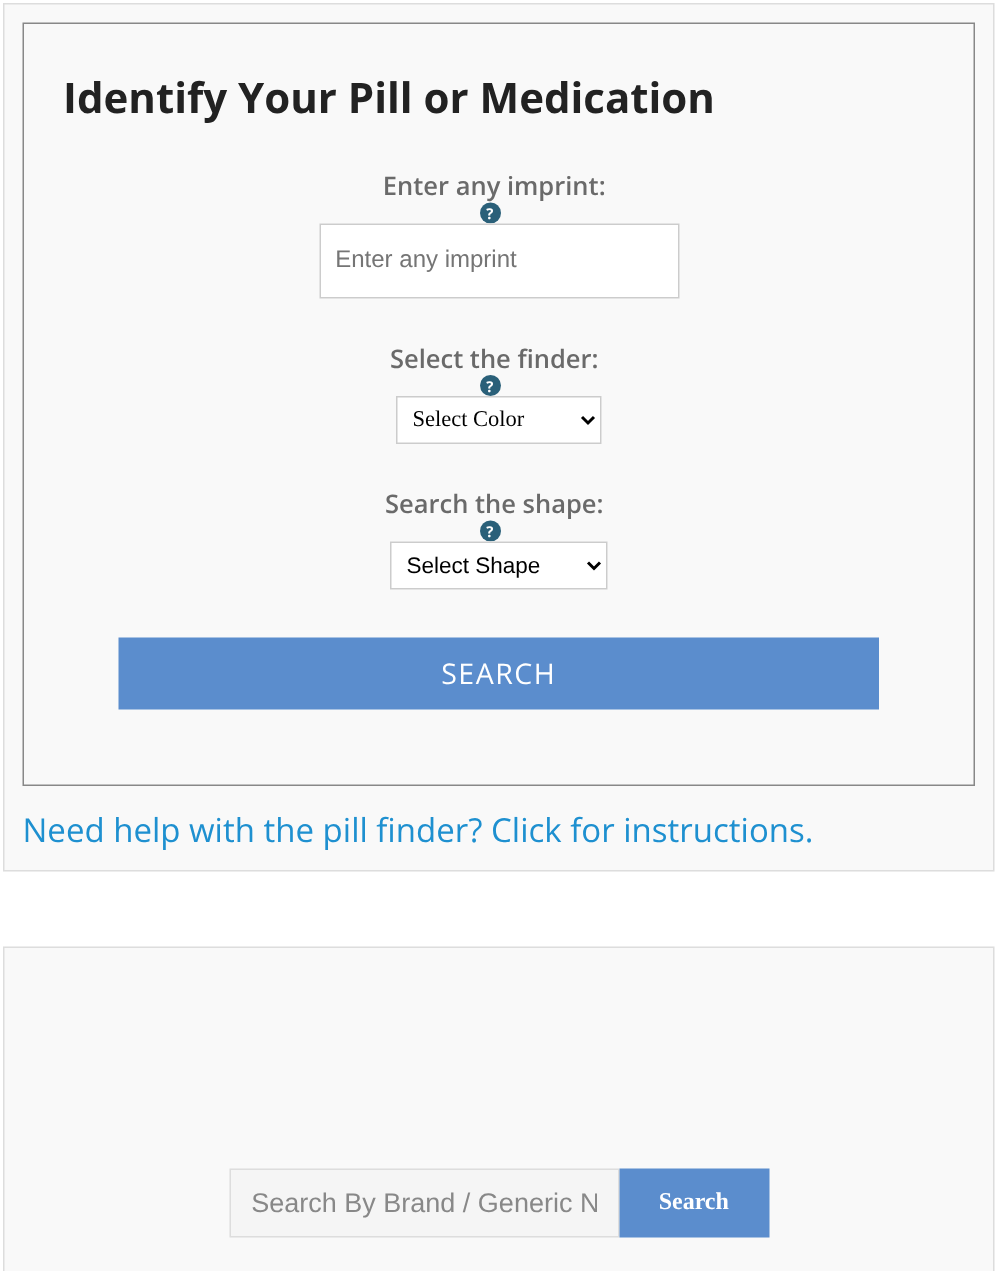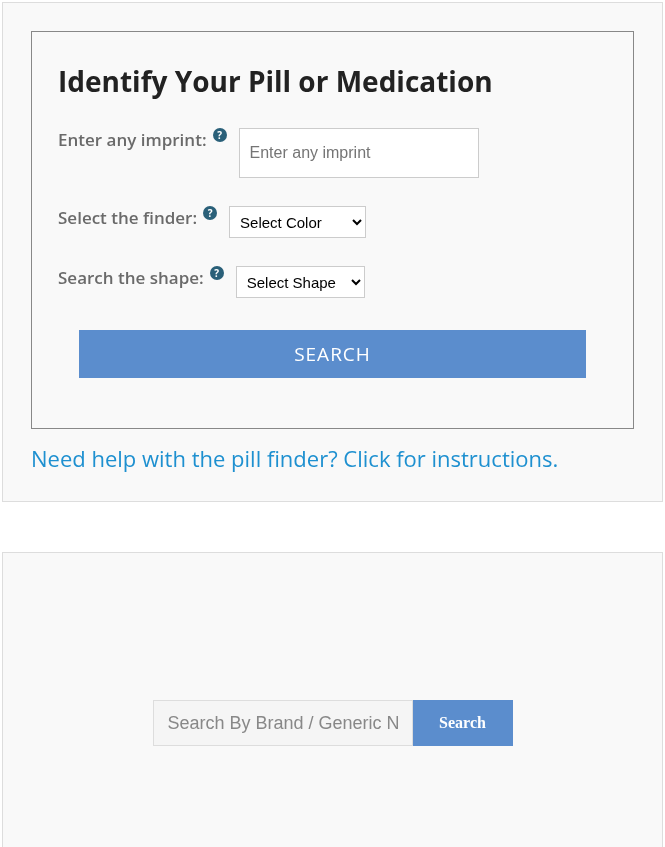--- a/index.html
+++ b/index.html
@@ -11,36 +11,38 @@
       font-family: "Segoe UI", "Open Sans", -apple-system, BlinkMacSystemFont, sans-serif;
       background: #fff;
       padding: 2px;
     }
     .panel {
       border: 1px solid #ddd;
       background: #f9f9f9;
       margin-bottom: 50px;
     }
     .panel-top {
-      padding: 28px;
+      padding: 12px;
     }
     .inner-card {
       border: 1px solid #888;
       background: #f9f9f9;
       padding: 30px 26px 50px 26px;
     }
     .card-title {
       font-size: 28px;
       font-weight: 700;
       color: #222;
       margin-bottom: 28px;
     }
     .form-row {
       display: flex;
+      align-items: center;
       margin-bottom: 28px;
+      flex-direction: column;
     }
     .form-label {
       color: #6a6a6a;
       font-size: 17px;
       font-weight: 600;
       margin-right: 6px;
     }
     .help-icon {
       display: inline-flex;
       align-items: center;
@@ -68,23 +70,24 @@
     .select-input {
       font-family: Arial, sans-serif;
       font-size: 15px;
       padding: 5px 6px;
       border: 1px solid #ccc;
       background: #fff;
       height: 32px;
     }
     .select-color {
       width: 137px;
+      font-family: Liberation Serif, serif;
     }
     .select-shape {
-      width: 129px;
+      width: 145px;
     }
     .search-btn-large {
       display: block;
       width: 507px;
       max-width: 100%;
       margin: 32px auto 0 auto;
       background: #5b8dcd;
       color: #fff;
       border: none;
       font-size: 19px;

